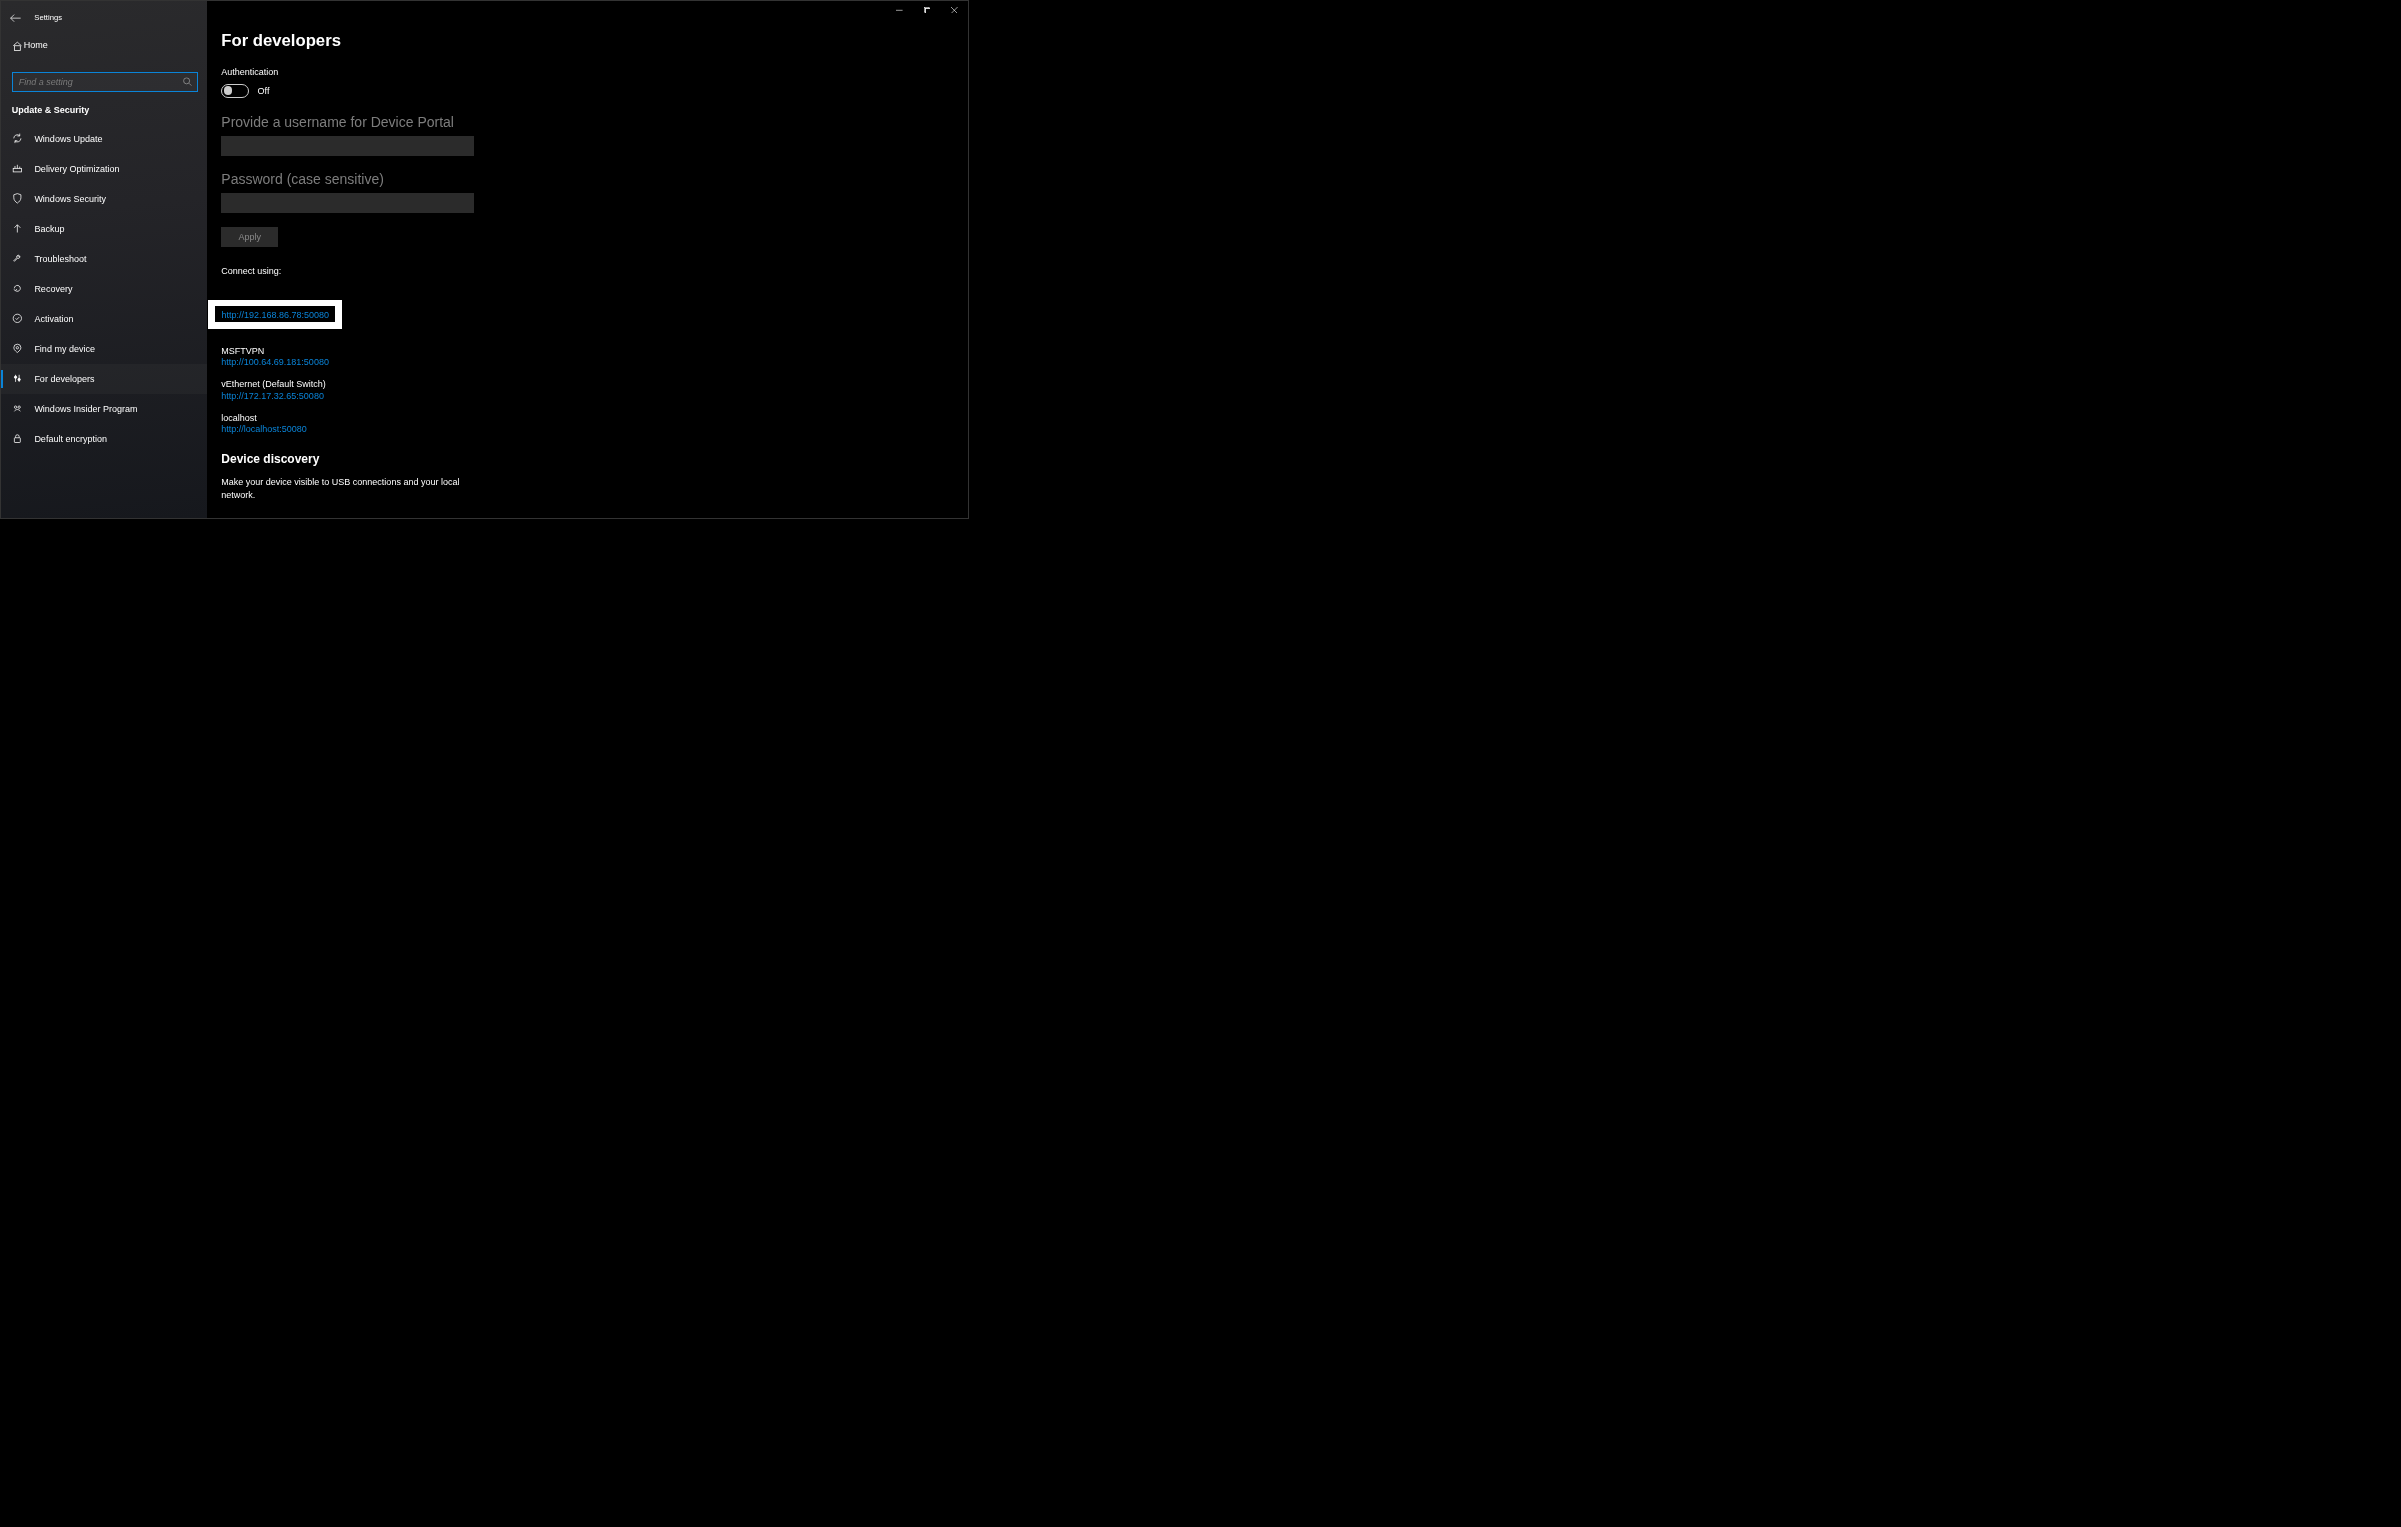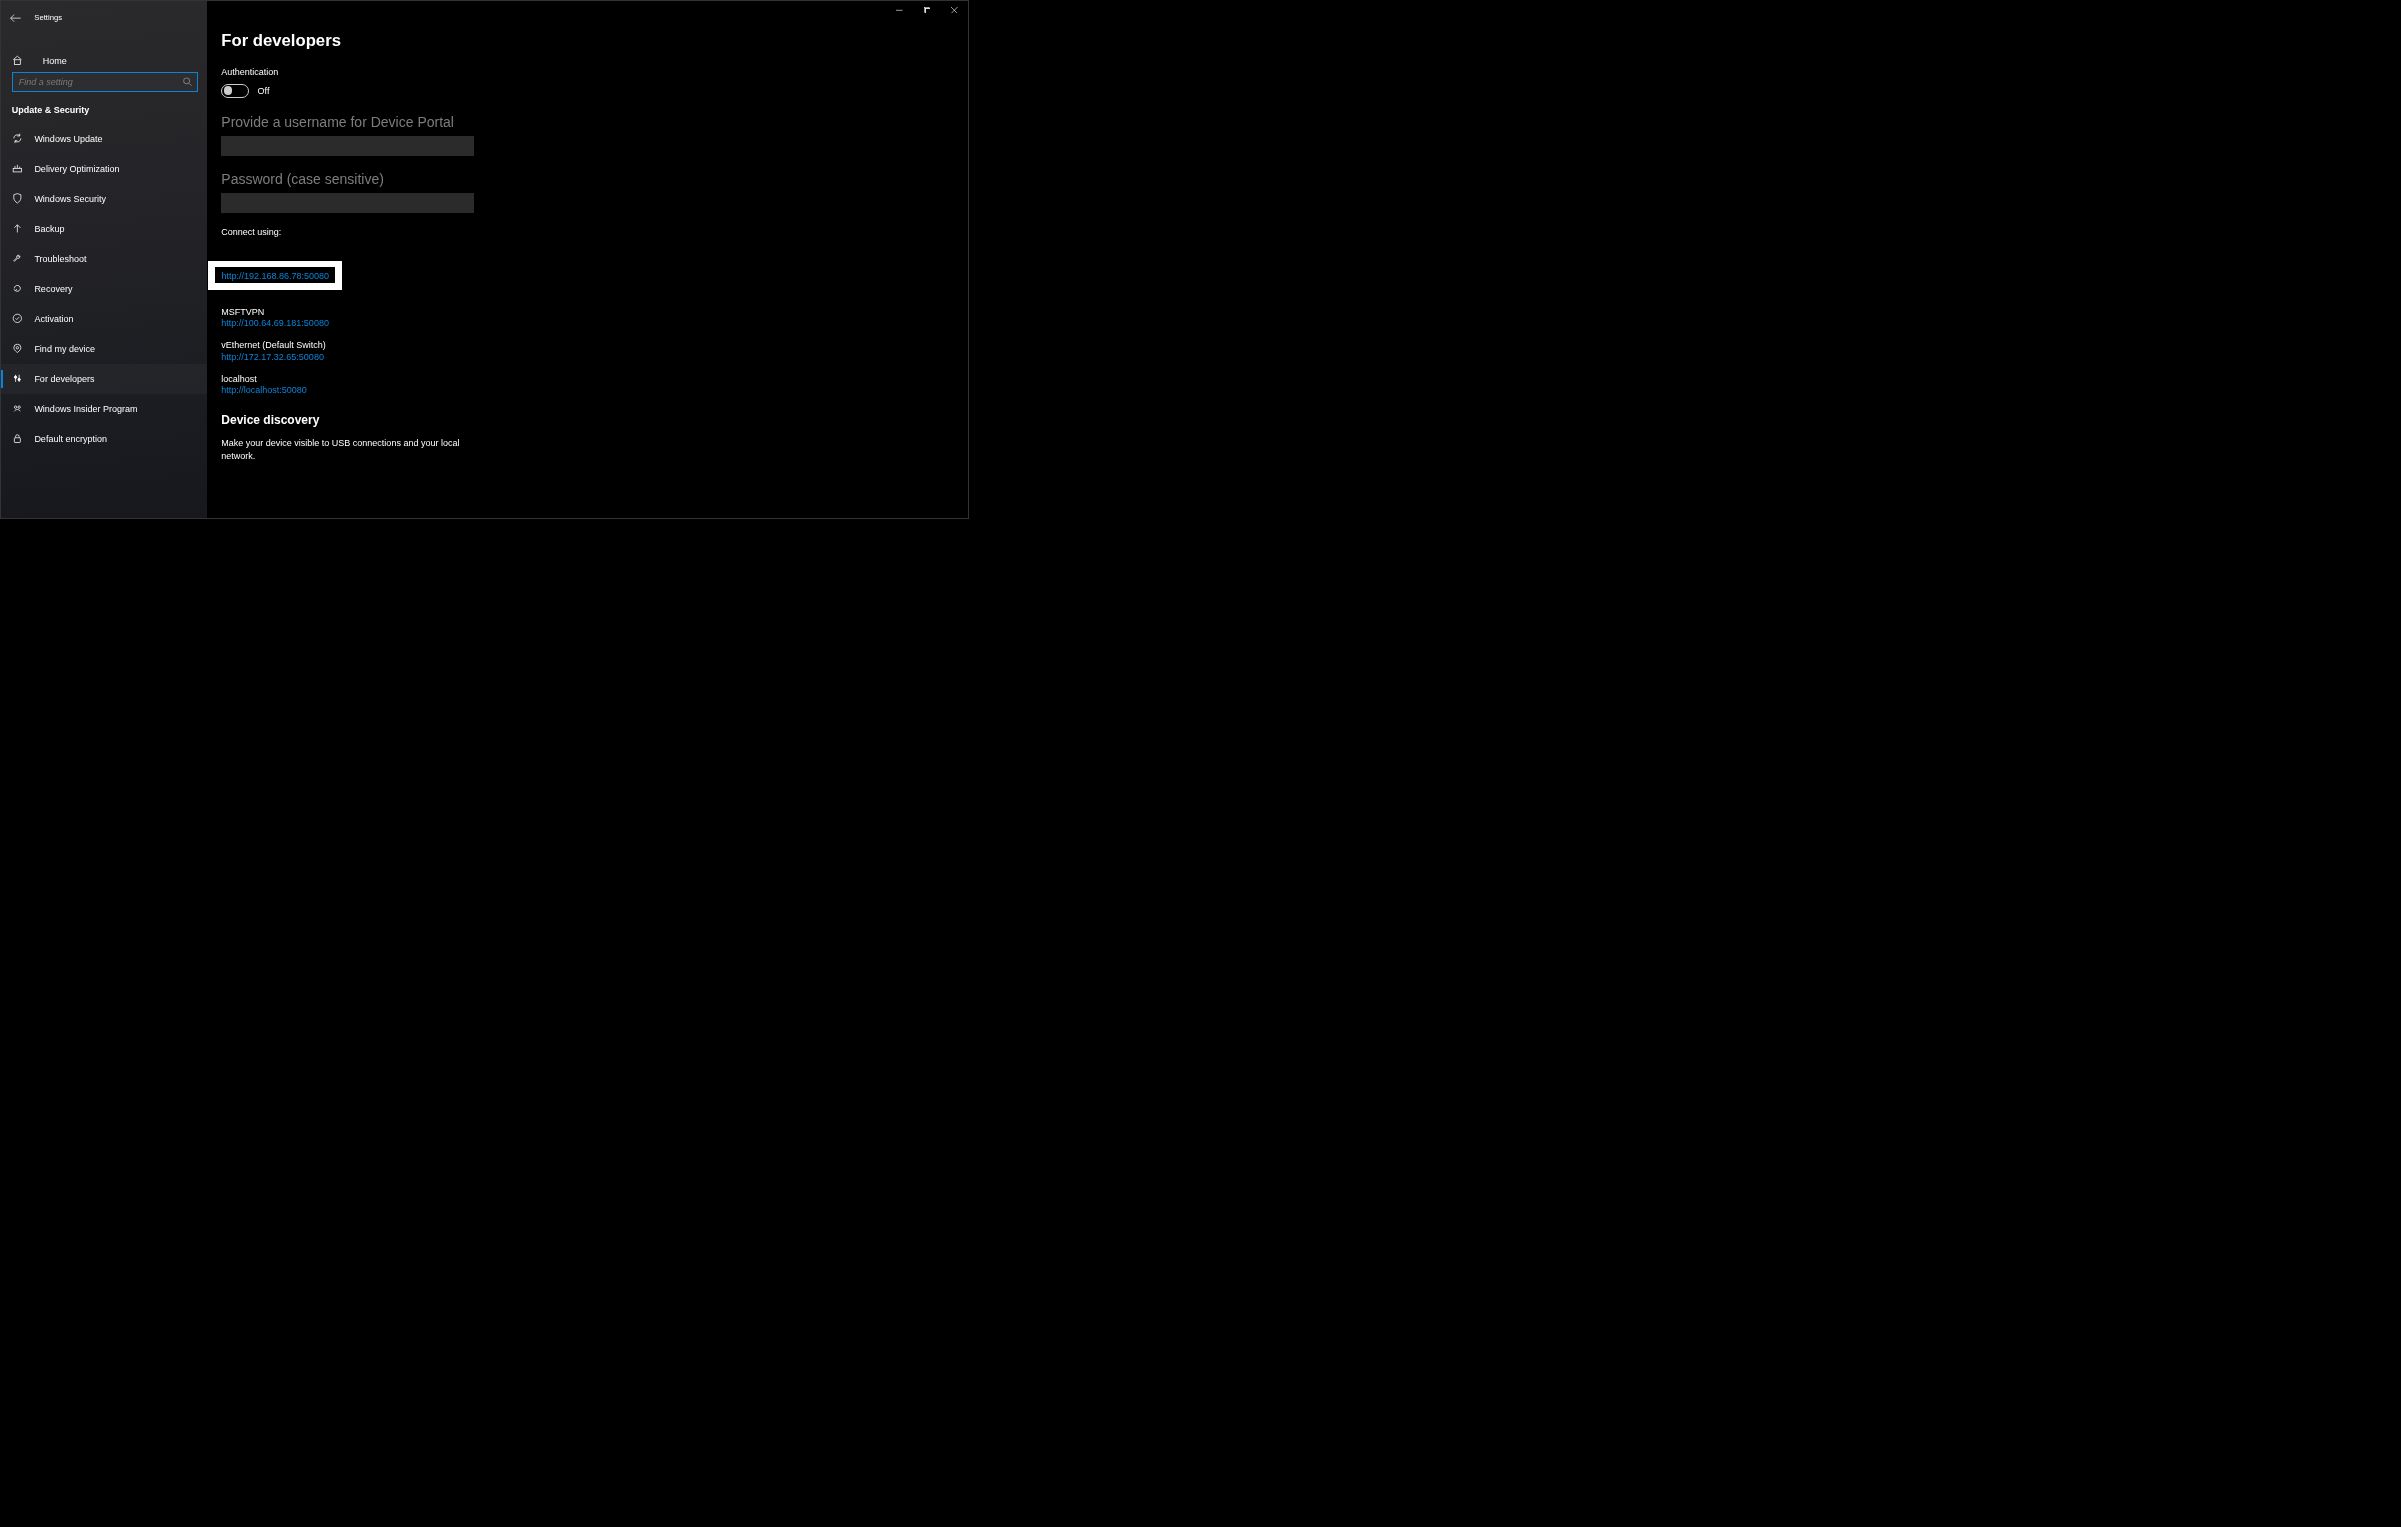--- a/index.html
+++ b/index.html
@@ -53,24 +53,24 @@
     gap: 13px;
   }
   .back-arrow {
     width: 12px; height: 12px;
     display: flex; align-items: center; justify-content: center;
   }
   .back-arrow svg { stroke: #fff; fill: none; stroke-width: 1.2; }
   .app-title { font-size: 7.7px; color: #fff; }
   .home-row {
     display: flex;
-    align-items: flex-end;
+    align-items: flex-start;
     height: 26px;
     padding-left: 10.7px;
-    gap: 19px;
+    gap: 0;
     margin-top: 10.7px;
     cursor: default;
   }
   .home-row .icon, .nav-item .icon {
     width: 12px; height: 12px;
     display: flex; align-items: center; justify-content: center;
   }
   .home-row .icon svg, .nav-item .icon svg { stroke: #fff; fill: none; stroke-width: 1.3; }
   .home-label { font-size: 9px; }
   .search-wrap {
@@ -395,20 +395,21 @@
       </div>
       <span class="toggle-label">Off</span>
     </div>
 
     <div class="field-label">Provide a username for Device Portal</div>
     <input class="text-input" type="text" style="">
 
     <div class="field-label">Password (case sensitive)</div>
     <input class="text-input" type="password" style="">
 
+    <div><button class="apply-btn">Apply</button></div>
 
     <div class="connect-label">Connect using:</div>
 
     <div class="highlight-box">
       <div class="highlight-inner">
         <a class="conn-link">http://192.168.86.78:50080</a>
       </div>
     </div>
 
     <div class="conn-group">

